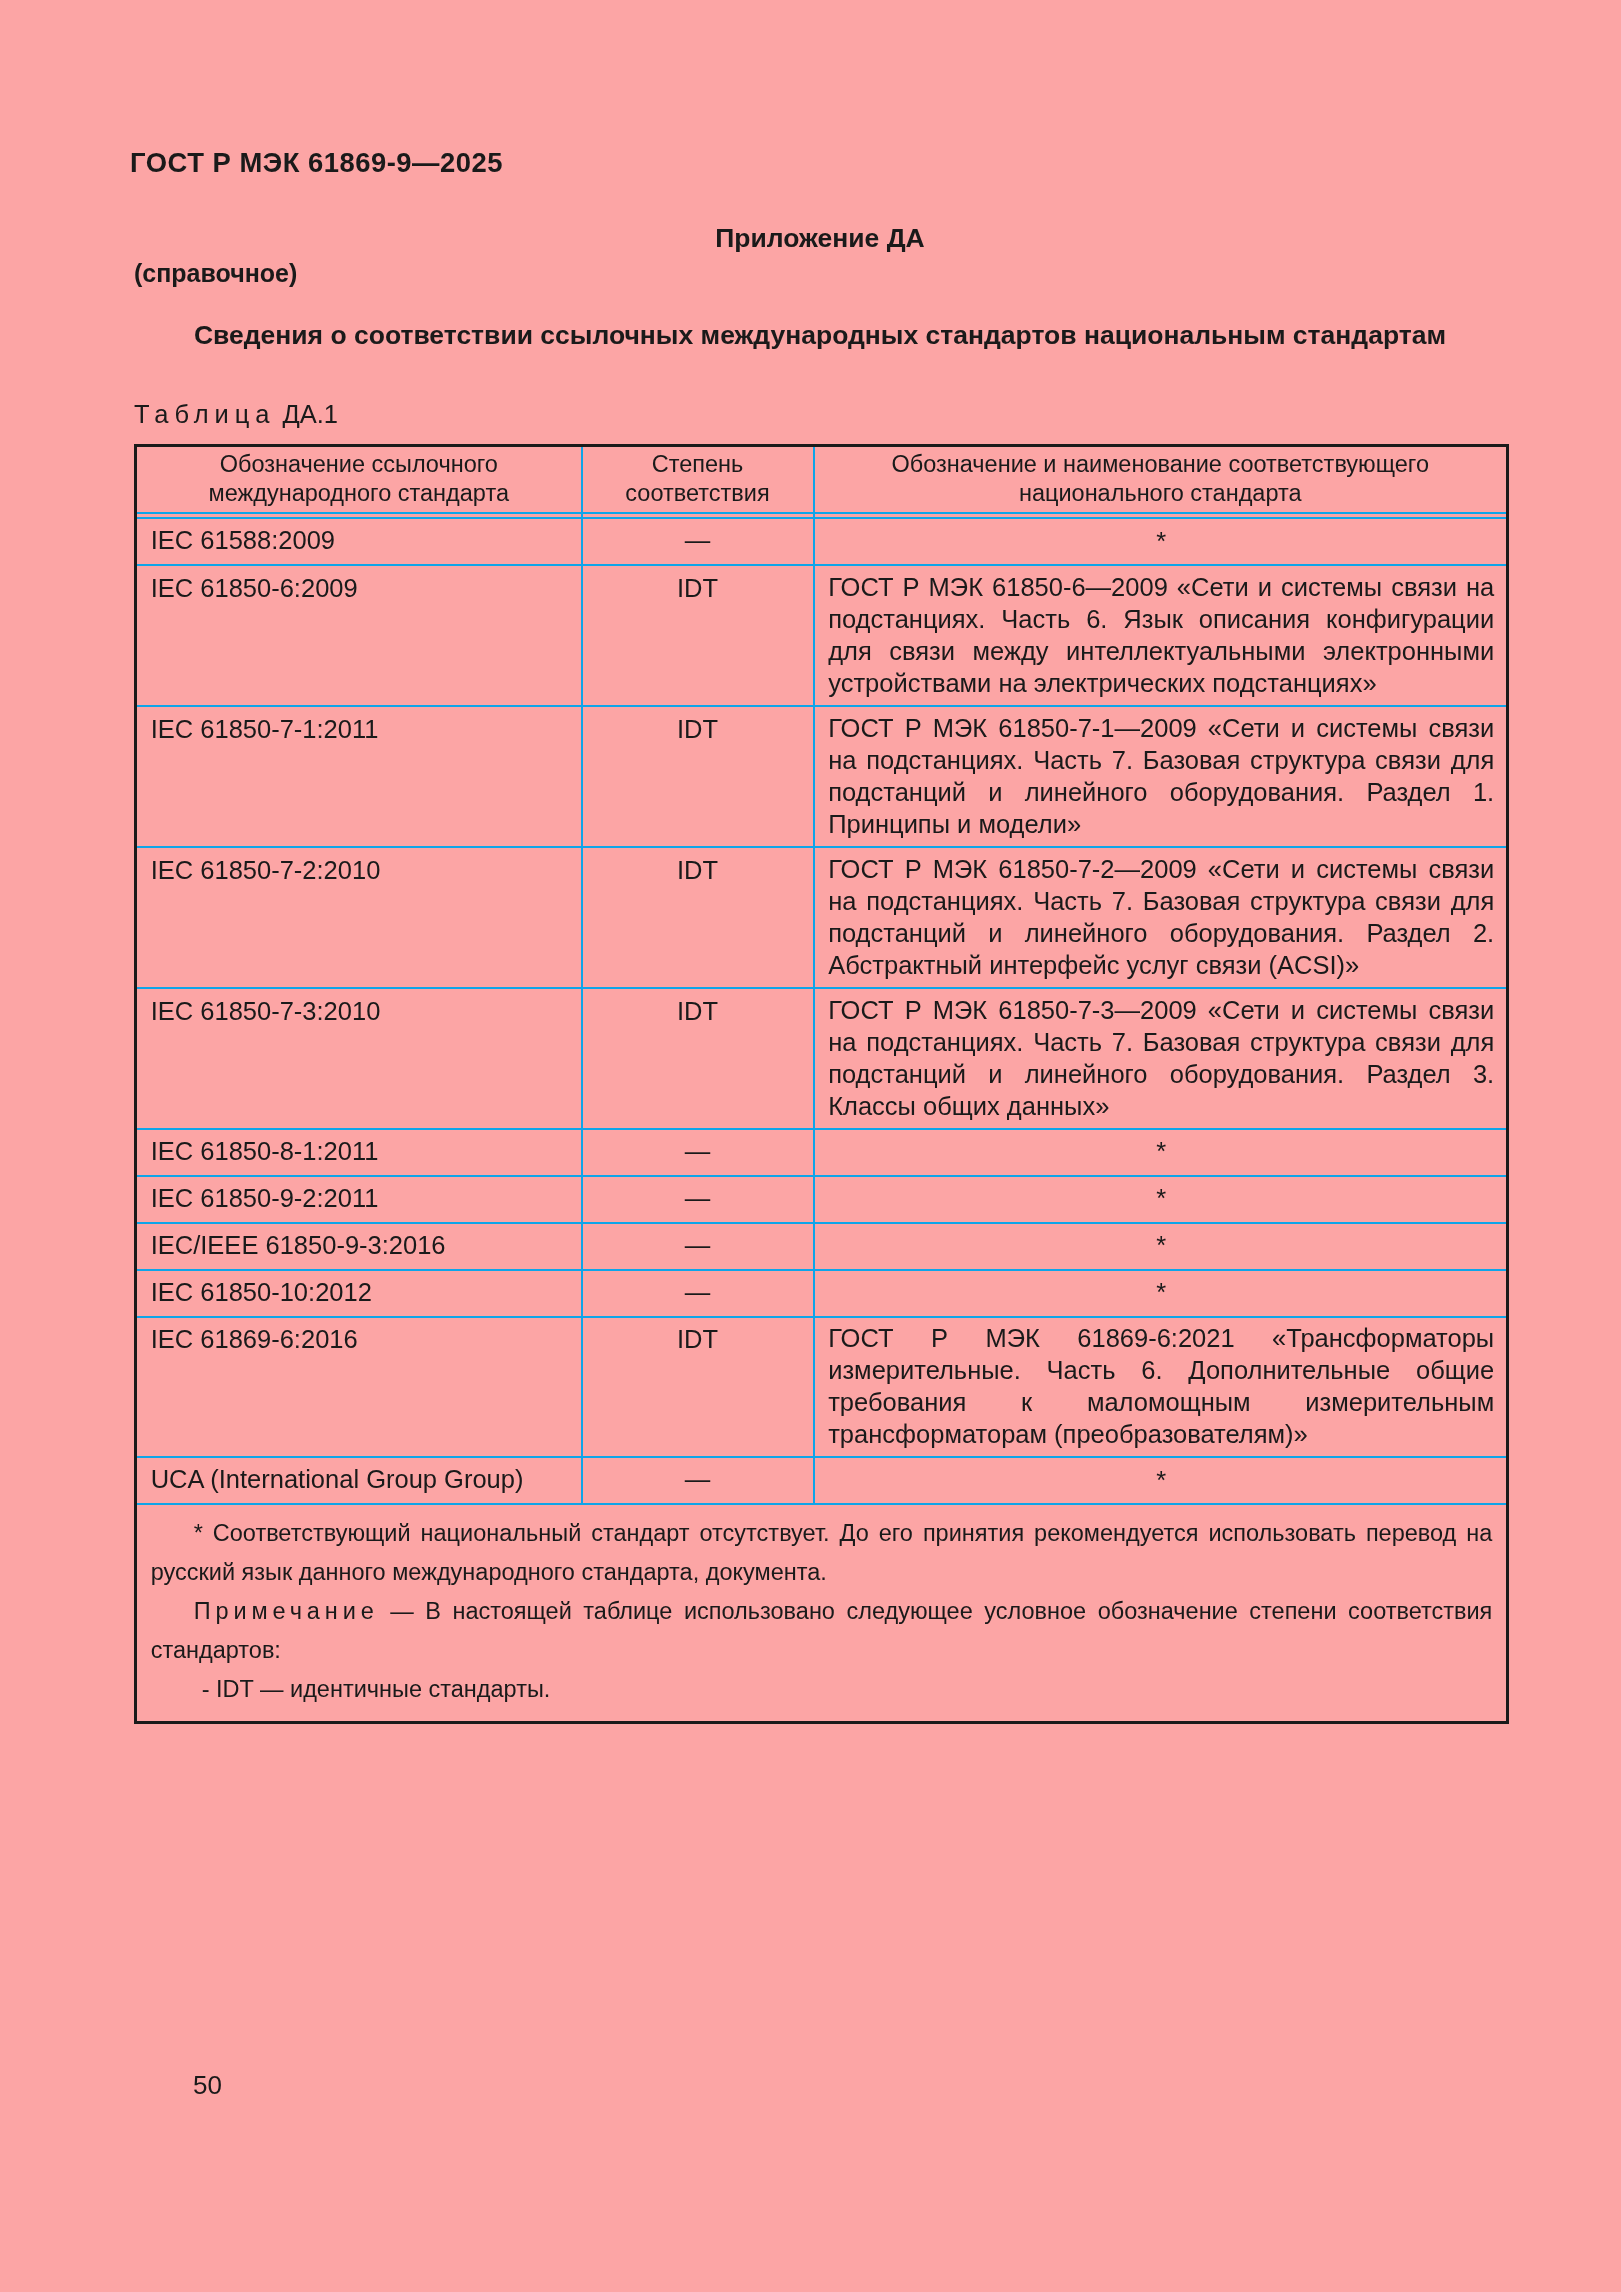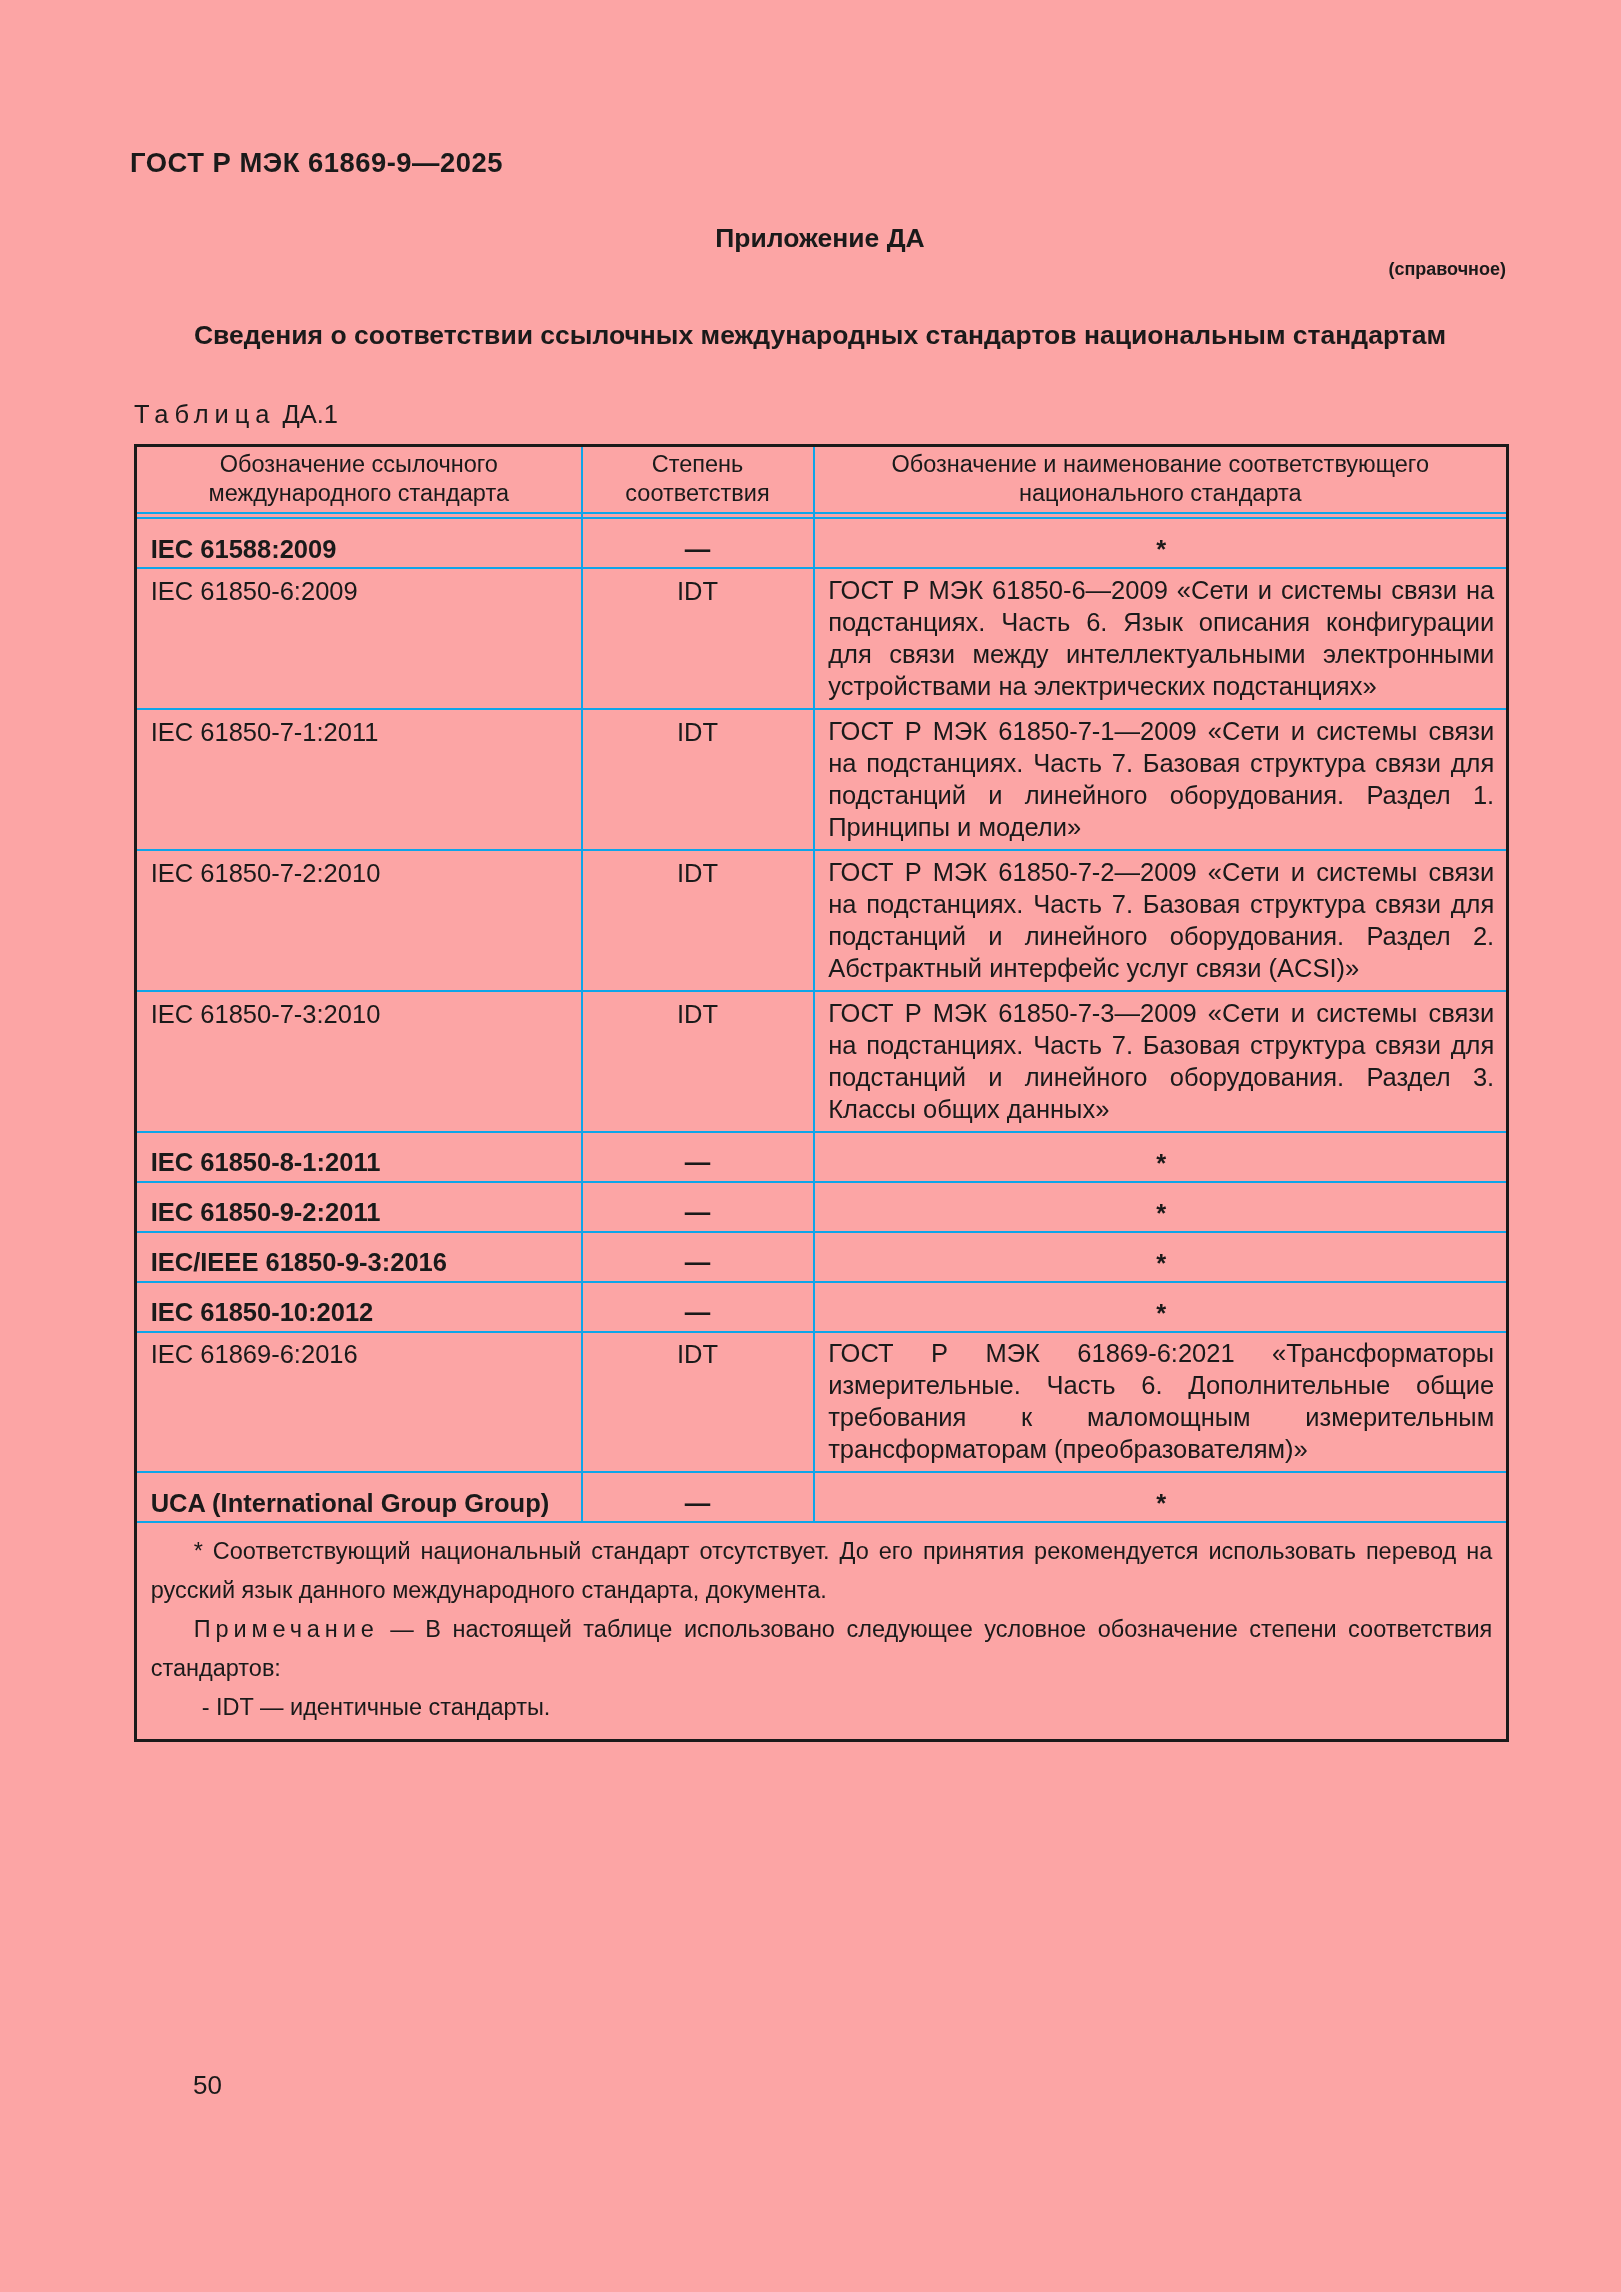--- a/index.html
+++ b/index.html
@@ -36,22 +36,22 @@
     left: 0; width: 100%;
     top: 223px;
     text-align: center;
     font-size: 26.5px;
     font-weight: bold;
   }
   .appendix-type {
     position: absolute;
     left: 0; width: 100%;
     top: 259px;
-    text-align: right;
-    font-size: 18px;
+    text-align: left;
+    font-size: 25px;
     font-weight: bold;
   }
   .section-title {
     position: absolute;
     left: 0; width: 100%;
     top: 320px;
     text-align: center;
     font-size: 26.5px;
     font-weight: bold;
   }
@@ -118,23 +118,22 @@
   td.c3.center {
     text-align: center;
   }
   tr.short {
     height: 47px;
   }
   tr.short td.c1,
   tr.short td.c2,
   tr.short td.c3 {
     vertical-align: middle;
-    padding-top: 14px;
+    padding-top: 0;
     padding-bottom: 2px;
-    font-weight: bold;
   }
   td.note-cell {
     font-size: 23.5px;
     line-height: 39px;
     text-align: justify;
     vertical-align: top;
     padding: 8.8px 13.7px 11.8px 13.7px;
   }
   .note-cell p {
     margin: 0;

